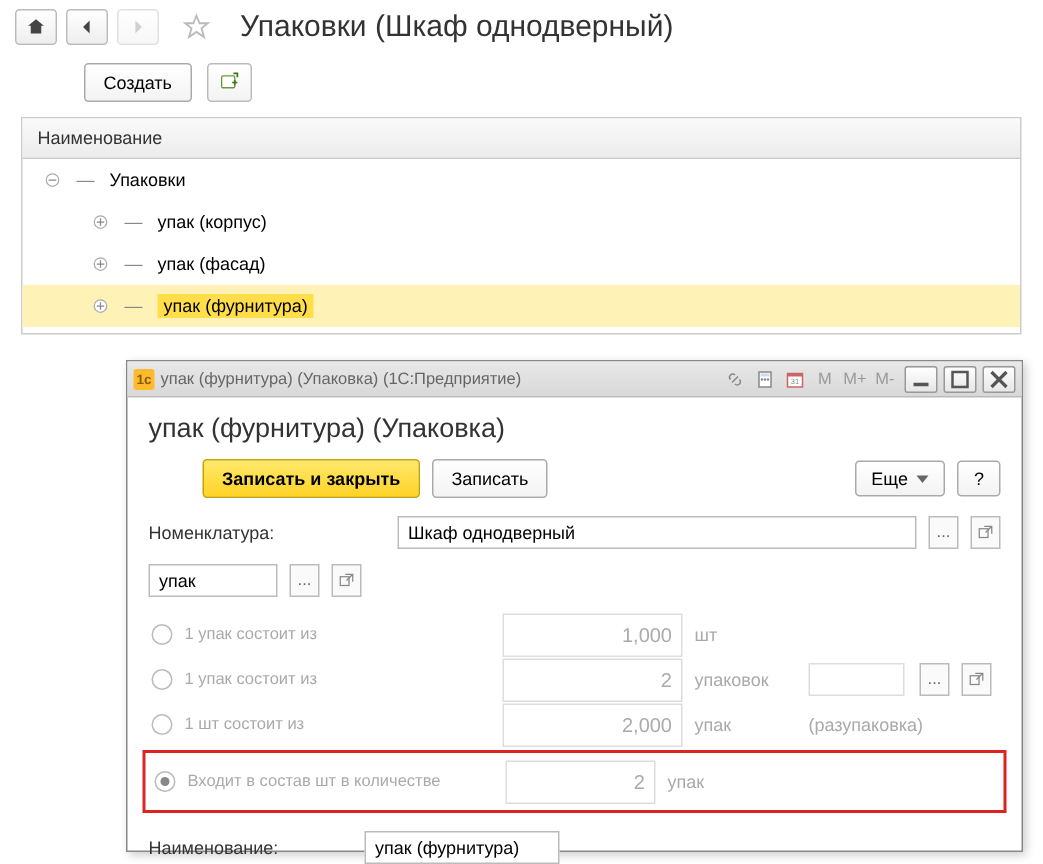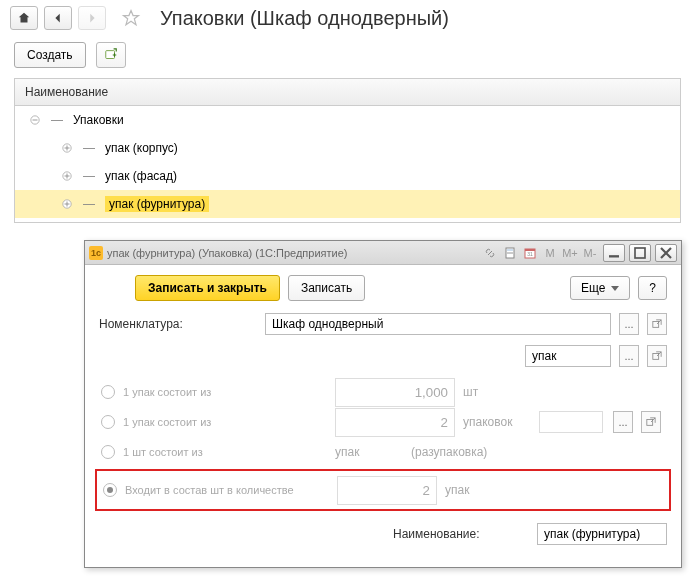--- a/index.html
+++ b/index.html
@@ -6,21 +6,21 @@
 body { font-family: Arial, sans-serif; font-size: 12px; background: #fff; width: 695px; height: 576px; overflow: hidden; position: relative; }
 
 
 .top-bar { display: flex; align-items: center; padding: 6px 10px 4px; gap: 6px; }
 .icon-btn { width: 28px; height: 24px; border: 1px solid #bbb; border-radius: 3px; background: linear-gradient(#fff,#eee); display: flex; align-items: center; justify-content: center; cursor: pointer; }
 .icon-btn svg { width: 14px; height: 14px; }
 .star-btn { width: 22px; height: 22px; border: none; background: transparent; display: flex; align-items: center; justify-content: center; margin-left: 8px; margin-right: 8px; }
 .page-title { font-size: 20px; color: #333; margin-left: 4px; }
 
 
-.sec-bar { display: flex; align-items: center; padding: 8px 14px 10px; gap: 10px; }
+.sec-bar { display: flex; align-items: center; padding: 8px 14px 10px; gap: 10px; margin-left: 42px; }
 .btn { height: 26px; padding: 0 12px; border: 1px solid #aaa; border-radius: 3px; background: linear-gradient(#fff,#f3f3f3); font-size: 12px; cursor: pointer; display:flex; align-items:center; }
 .tool-btn { width: 30px; height: 26px; border: 1px solid #bbb; border-radius: 3px; background: linear-gradient(#fff,#f3f3f3); display:flex; align-items:center; justify-content:center; }
 
 
 .tree-panel { margin: 0 14px; border: 1px solid #ccc; }
 .tree-header { background: linear-gradient(#fafafa,#ececec); border-bottom: 1px solid #ccc; padding: 6px 10px; font-size: 12px; color: #333; }
 .tree-body { padding-bottom: 4px; }
 .tree-row { display: flex; align-items: center; height: 28px; padding-left: 14px; gap: 10px; position: relative; }
 .tree-row.level1 { padding-left: 46px; }
 .tree-row.selected { background: #fff2b6; }
@@ -40,21 +40,21 @@
 .title-tool.win { width: 22px; height: 18px; border: 1px solid #999; background: linear-gradient(#fff,#e6e6e6); border-radius: 2px; margin-left: 2px; }
 
 .dialog-body { padding: 10px 14px 12px; }
 .dlg-heading { font-size: 18px; color: #333; margin-bottom: 10px; }
 .dlg-toolbar { display:flex; align-items:center; gap: 8px; margin-bottom: 12px; }
 .btn-yellow { background: linear-gradient(#ffe86b,#ffd326); border: 1px solid #caa200; font-weight: bold; margin-left: 36px; }
 .spacer { flex: 1; }
 .btn-small { height: 24px; padding: 0 10px; }
 .dropdown-btn::after { content:""; display:inline-block; margin-left:6px; border-left:4px solid transparent; border-right:4px solid transparent; border-top:5px solid #666; }
 
-.form-row { display:flex; align-items:center; margin-bottom: 10px; gap: 8px; justify-content: flex-end; }
+.form-row { display:flex; align-items:center; margin-bottom: 10px; gap: 8px; }
 .form-label { width: 158px; font-size: 12px; color: #333; }
 .form-input { height: 22px; border: 1px solid #bbb; padding: 0 6px; font-size: 12px; background:#fff; flex:1; }
 .form-input.short { flex:none; width: 86px; }
 .mini-btn { width: 20px; height: 22px; border:1px solid #bbb; background:#fafafa; display:flex; align-items:center; justify-content:center; font-size:11px; color:#666; }
 
 .radio-block { margin-top: 6px; }
 .radio-row { display:flex; align-items:center; height: 30px; gap: 8px; color:#aaa; }
 .radio-row .radio { width:14px; height:14px; border:1px solid #bbb; border-radius:50%; background:#fff; position:relative; margin-left: 2px; }
 .radio-row .radio.sel::after { content:""; position:absolute; left:3px; top:3px; width:6px; height:6px; background:#888; border-radius:50%; }
 .radio-label { width: 204px; font-size:11px; }
@@ -190,20 +190,21 @@
           </svg>
         </button>
       <button class="title-tool win">
           <svg viewBox="0 0 12 12">
             <path d="M3 3l6 6M9 3l-6 6" stroke="#555" stroke-width="1.3"></path>
           </svg>
         </button>
     </div>
   </div>
   <div class="dialog-body">
+    <div class="dlg-heading">упак (фурнитура) (Упаковка)</div>
     <div class="dlg-toolbar">
       <button class="btn btn-yellow">Записать и закрыть</button>
       <button class="btn">Записать</button>
       <span class="spacer"></span>
       <button class="btn btn-small dropdown-btn">Еще</button>
       <button class="btn btn-small">?</button>
     </div>
 
     <div class="form-row">
       <span class="form-label">Номенклатура:</span>
@@ -245,20 +246,21 @@
         <button class="mini-btn">
             <svg viewBox="0 0 12 12" width="10" height="10">
               <rect x="1" y="3" width="7" height="7" fill="none" stroke="#888"></rect>
               <path d="M5 1h6v6M11 1L6 6" stroke="#888" fill="none"></path>
             </svg>
           </button>
       </div>
       <div class="radio-row">
         <span class="radio"></span>
         <span class="radio-label">1 шт состоит из</span>
+        <input class="num-input" value="2,000" style="">
         <span class="unit-label">упак</span>
         <span class="rest-label">(разупаковка)</span>
       </div>
       <div class="highlight-box">
         <div class="radio-row" style="margin-left:2px">
           <span class="radio sel"></span>
           <span class="radio-label">Входит в состав шт в количестве</span>
           <input class="num-input" style="width: 100px;" value="2">
           <span class="unit-label">упак</span>
         </div>

